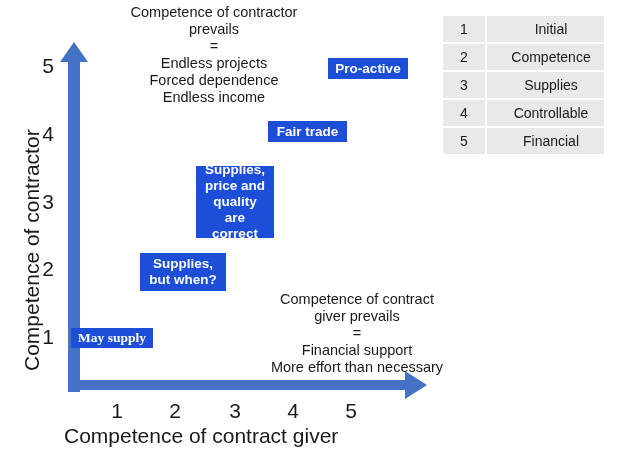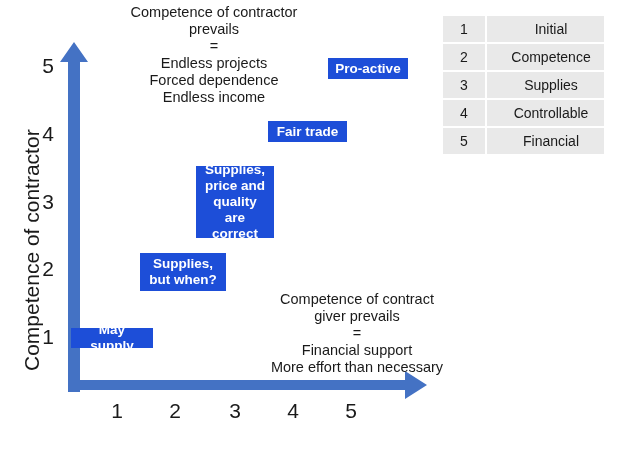--- a/index.html
+++ b/index.html
@@ -118,35 +118,36 @@
   <div class="tick ytick" style="left:28px;top:191px;">3</div>
   <div class="tick ytick" style="left:28px;top:258px;">2</div>
   <div class="tick ytick" style="left:28px;top:326px;">1</div>
 
   <div class="tick" style="left:104px;top:400px;">1</div>
   <div class="tick" style="left:162px;top:400px;">2</div>
   <div class="tick" style="left:222px;top:400px;">3</div>
   <div class="tick" style="left:280px;top:400px;">4</div>
   <div class="tick" style="left:338px;top:400px;">5</div>
 
+  <div class="xtitle" style="left:64px;top:424px;">Competence of contract giver</div>
   <div class="ytitle" style="left:20px;top:371px;">Competence of contractor</div>
 
   <div class="note" style="left:93px;top:4px;width:242px;">Competence of contractor
 prevails
 =
 Endless projects
 Forced dependence
 Endless income</div>
   <div class="note" style="left:248px;top:255px;width:218px;margin-top:36px;">Competence of contract
 giver prevails
 =
 Financial support
 More effort than necessary</div>
 
-  <div class="chip" style="left:71px;top:328px;width:82px;height:20px;">May supply</div>
+  <div class="chip" style="left:71px;top:328px;width:82px;height:20px;font-family:Liberation Serif, serif;">May supply</div>
 
   <div class="chip" style="left:140px;top:253px;width:86px;height:38px;">Supplies,
 but when?</div>
 
   <div class="chip" style="left:196px;top:166px;width:78px;height:72px;">Supplies,
 price and
 quality are
 correct</div>
 
   <div class="chip" style="left:268px;top:121px;width:79px;height:21px;">Fair trade</div>

